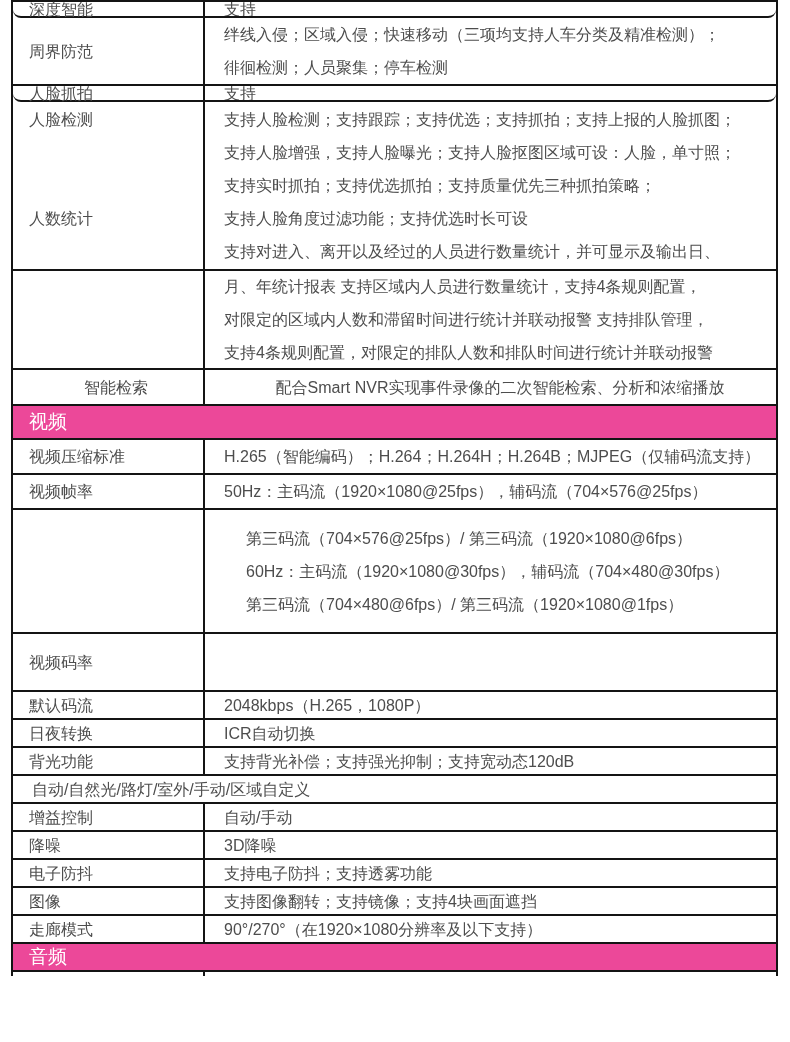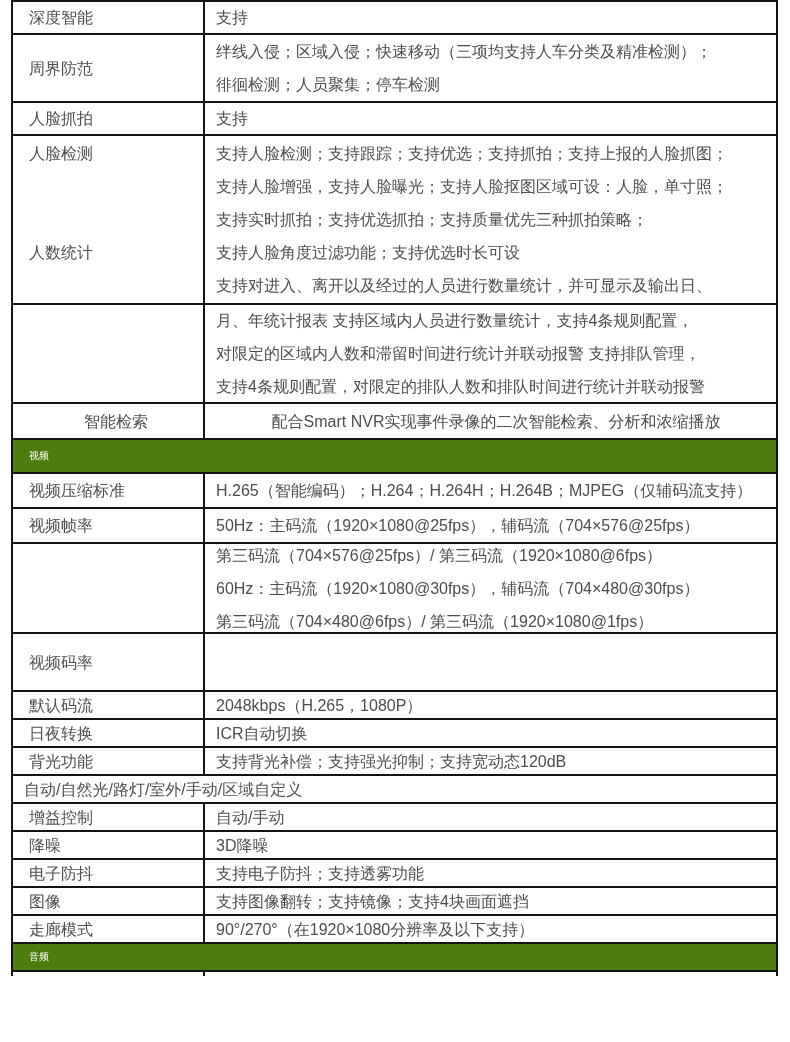--- a/index.html
+++ b/index.html
@@ -36,38 +36,39 @@
     display:flex;flex-direction:column;justify-content:center;
     font-size:16px;
   }
   .cv{
     box-sizing:border-box;
     flex:1 1 auto;
     padding-left:11px;
     display:flex;flex-direction:column;justify-content:center;
     font-size:16px;
     overflow:hidden;
+    margin-left:8px;
   }
   .ln{
     line-height:33px;
     height:33px;
     white-space:nowrap;
   }
-  .h33{height:33px;} .h34{height:28px;} .h35{height:35px;} .h36{height:36px;text-align:center;}
-  .h58{height:58px;} .h68{height:68px;} .h99{height:99px;} .h104{height:90px;}
+  .h33{height:16px;border-radius:15px;} .h34{height:28px;} .h35{height:35px;} .h36{height:36px;text-align:center;}
+  .h58{height:58px;} .h68{height:68px;} .h99{height:99px;} .h104{height:124px;gap:22px;}
   .h169{height:169px;}
   .row.top-align .cl{justify-content:flex-start;padding-top:1px;}
   .lbl2{margin-top:66px;}
   .section-header{
     box-sizing:border-box;
     display:flex;align-items:center;
     border-bottom:2px solid #141414;
-    background:#4d7c0f;
+    background:#ec4899;
     color:#ffffff;
-    font-size:10px;
+    font-size:19px;
     padding-left:16px;
   }
   .hdr-video{height:34px;}
   .hdr-audio{height:28px;}
   .row.partial{border-bottom:none;height:4px;}
   .row.partial .cl,.row.partial .cv{padding:0;}
 </style>
 </head>
 <body>
 

